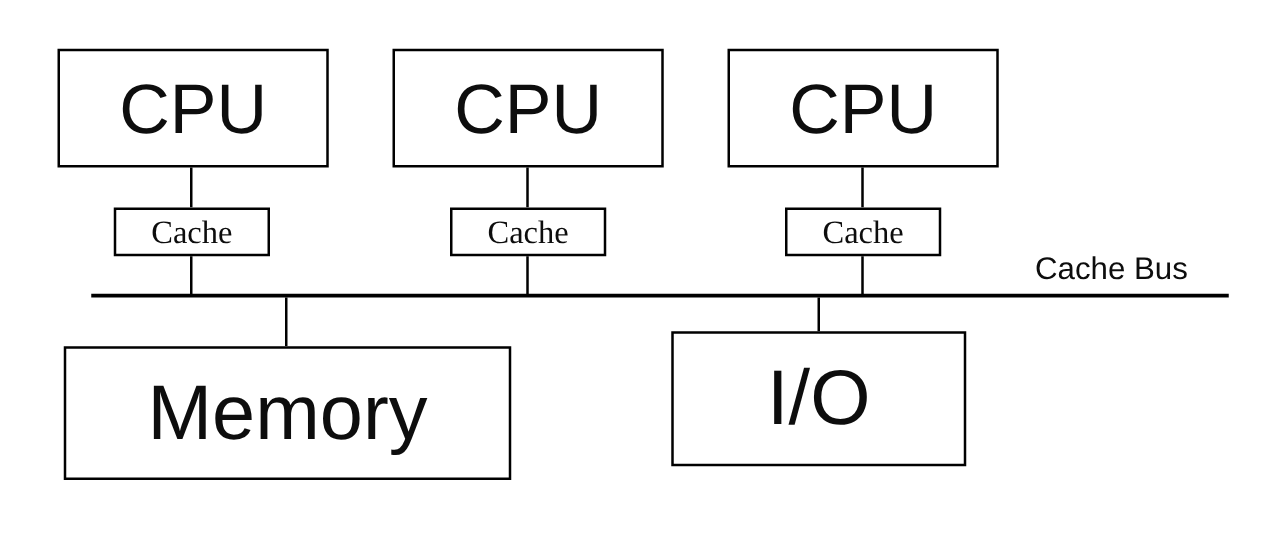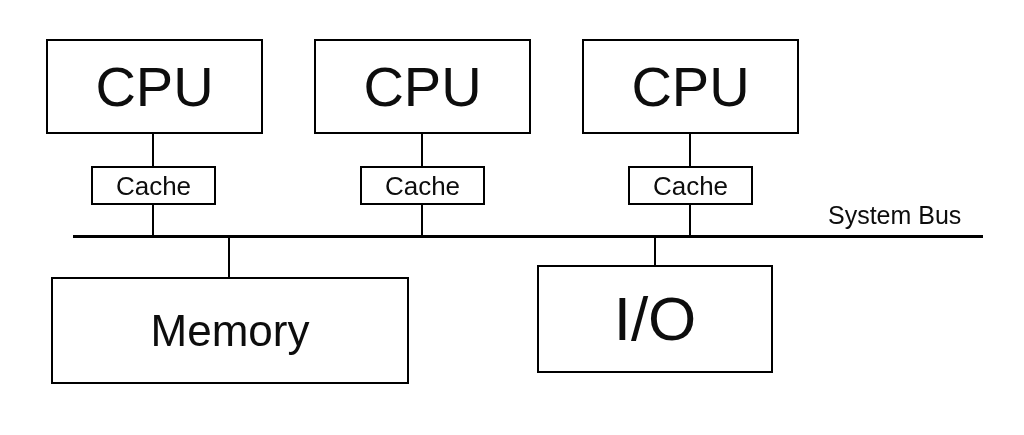--- a/index.html
+++ b/index.html
@@ -24,25 +24,25 @@
     display: flex;
     align-items: center;
     justify-content: center;
     text-align: center;
     line-height: 1;
   }
   .cpu-box    { width: 217px; height: 95px; top: 39px; font-size: 56px; }
   .cpu-1      { left: 46px; }
   .cpu-2      { left: 314px; }
   .cpu-3      { left: 582px; }
-  .cache-box  { width: 125px; height: 39px; top: 166px; font-size: 26px; }
+  .cache-box  { width: 125px; height: 39px; top: 166px; font-size: 26px; font-family: Liberation Serif, serif; }
   .cache-1    { left: 91px; }
   .cache-2    { left: 360px; }
   .cache-3    { left: 628px; }
-  .memory-box { left: 51px;  top: 277px; width: 358px; height: 107px; font-size: 44px; }
+  .memory-box { left: 51px;  top: 277px; width: 358px; height: 107px; font-size: 62px; }
   .io-box     { left: 537px; top: 265px; width: 236px; height: 108px; font-size: 62px; }
   .connector {
     position: absolute;
     width: 2px;
     background: #000000;
   }
   .conn-cpu-cache  { top: 134px; height: 32px; }
   .conn-cache-bus  { top: 205px; height: 32px; }
   .conn-bus-down   { top: 238px; height: 39px; }
   .cx-1 { left: 152px; }
@@ -94,21 +94,21 @@
   </div>
   <div class="node cache-box cache-3">
     <span>Cache</span>
   </div>
 
   <div class="connector conn-cache-bus cx-1"></div>
   <div class="connector conn-cache-bus cx-2"></div>
   <div class="connector conn-cache-bus cx-3"></div>
 
   <div class="bus-line"></div>
-  <div class="bus-label">System Bus</div>
+  <div class="bus-label">Cache Bus</div>
 
   <div class="connector conn-bus-down cx-mem"></div>
   <div class="connector conn-bus-down cx-io"></div>
 
   <div class="node memory-box">
     <span>Memory</span>
   </div>
 
   <div class="node io-box">
     <span>I/O</span>

